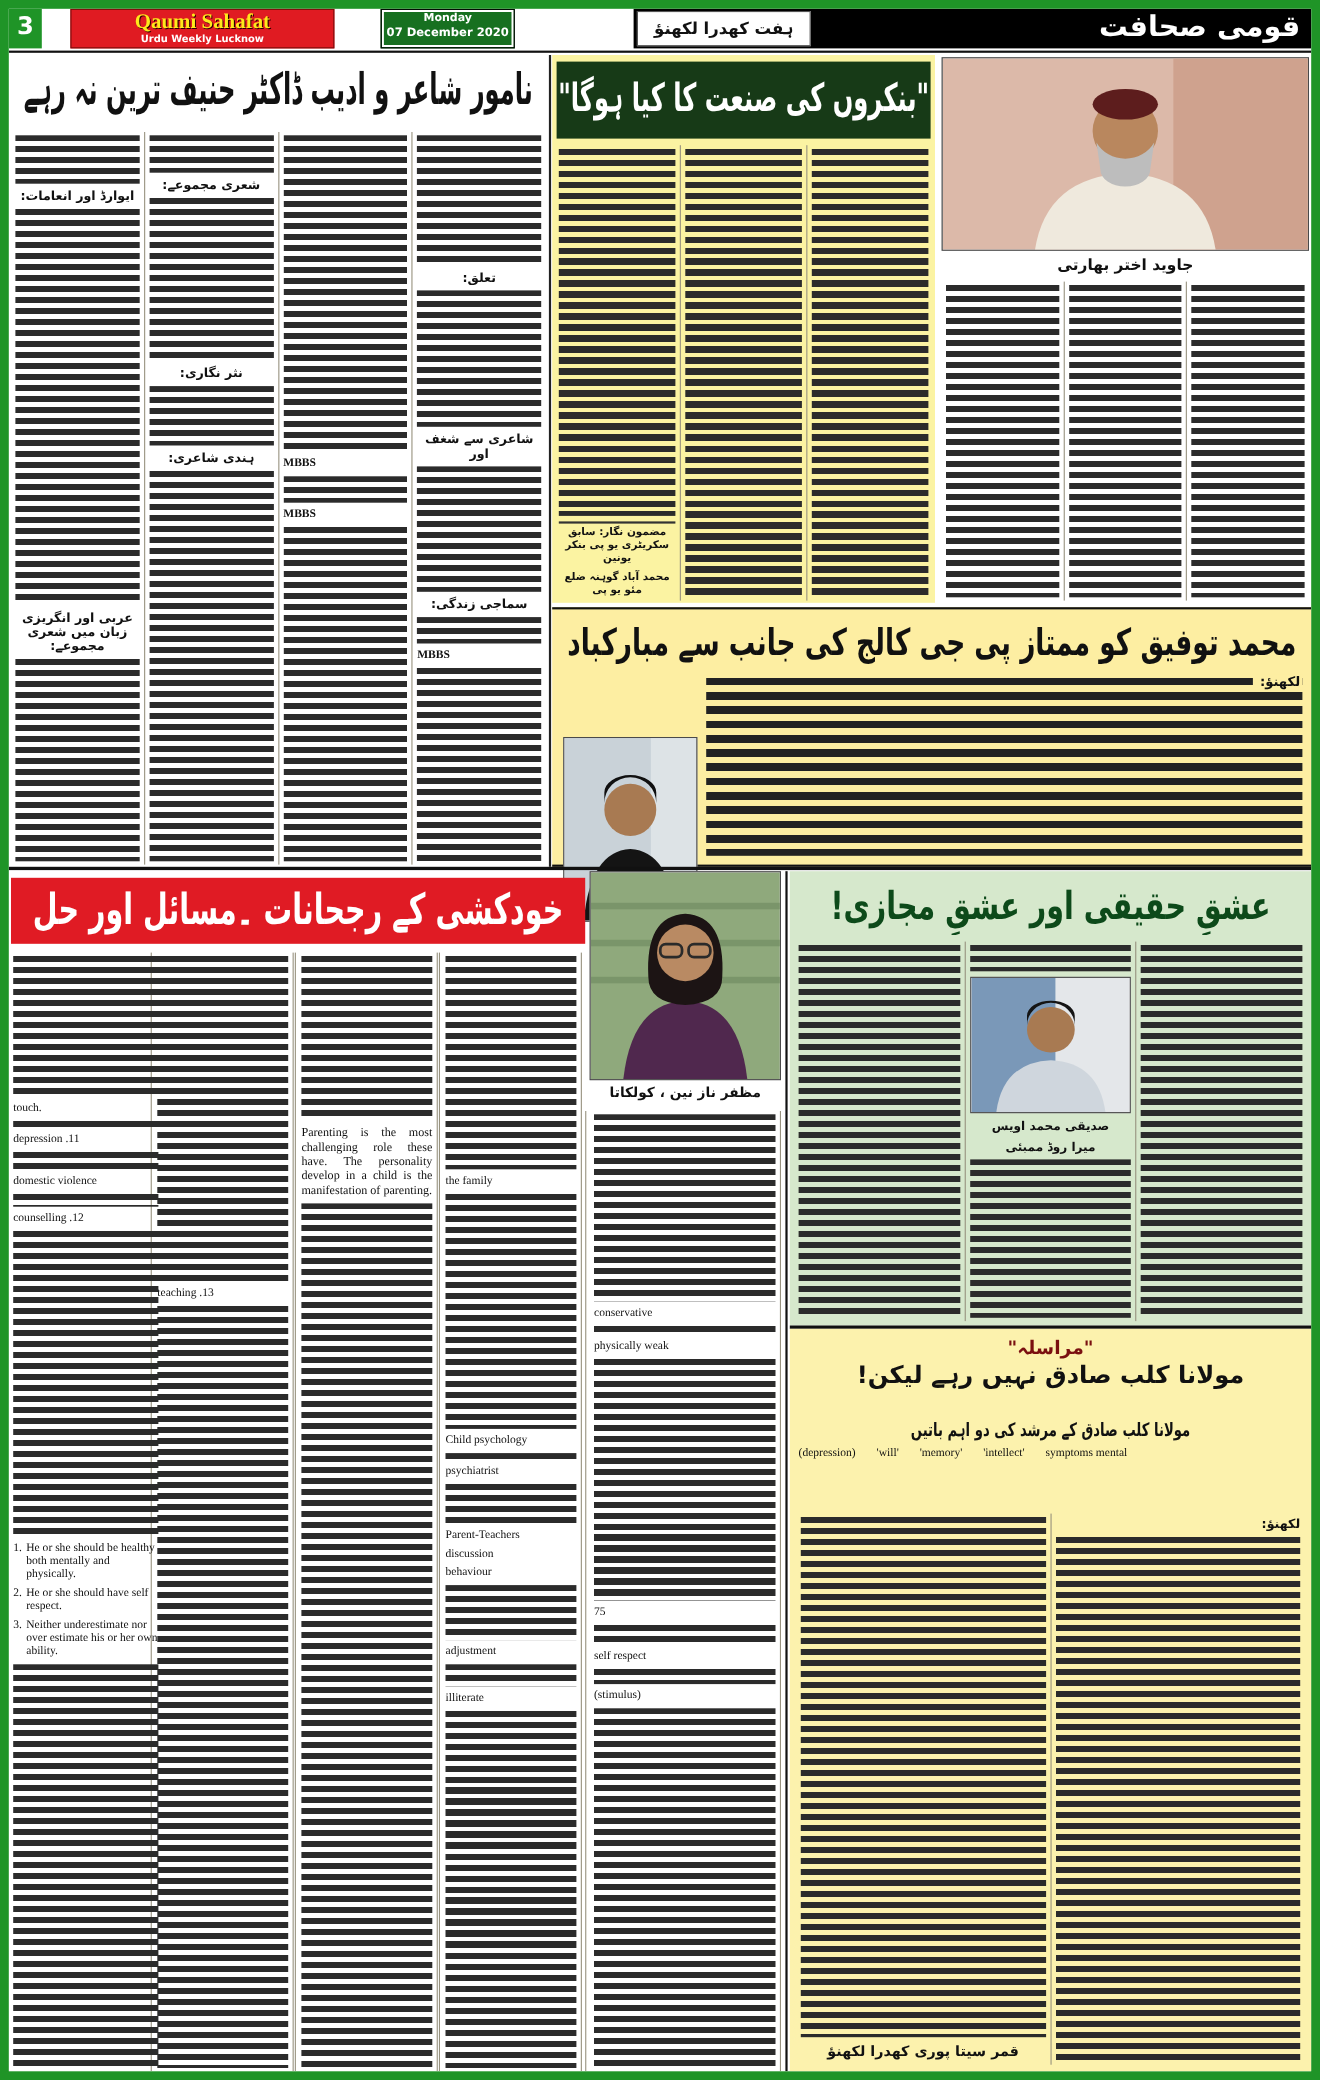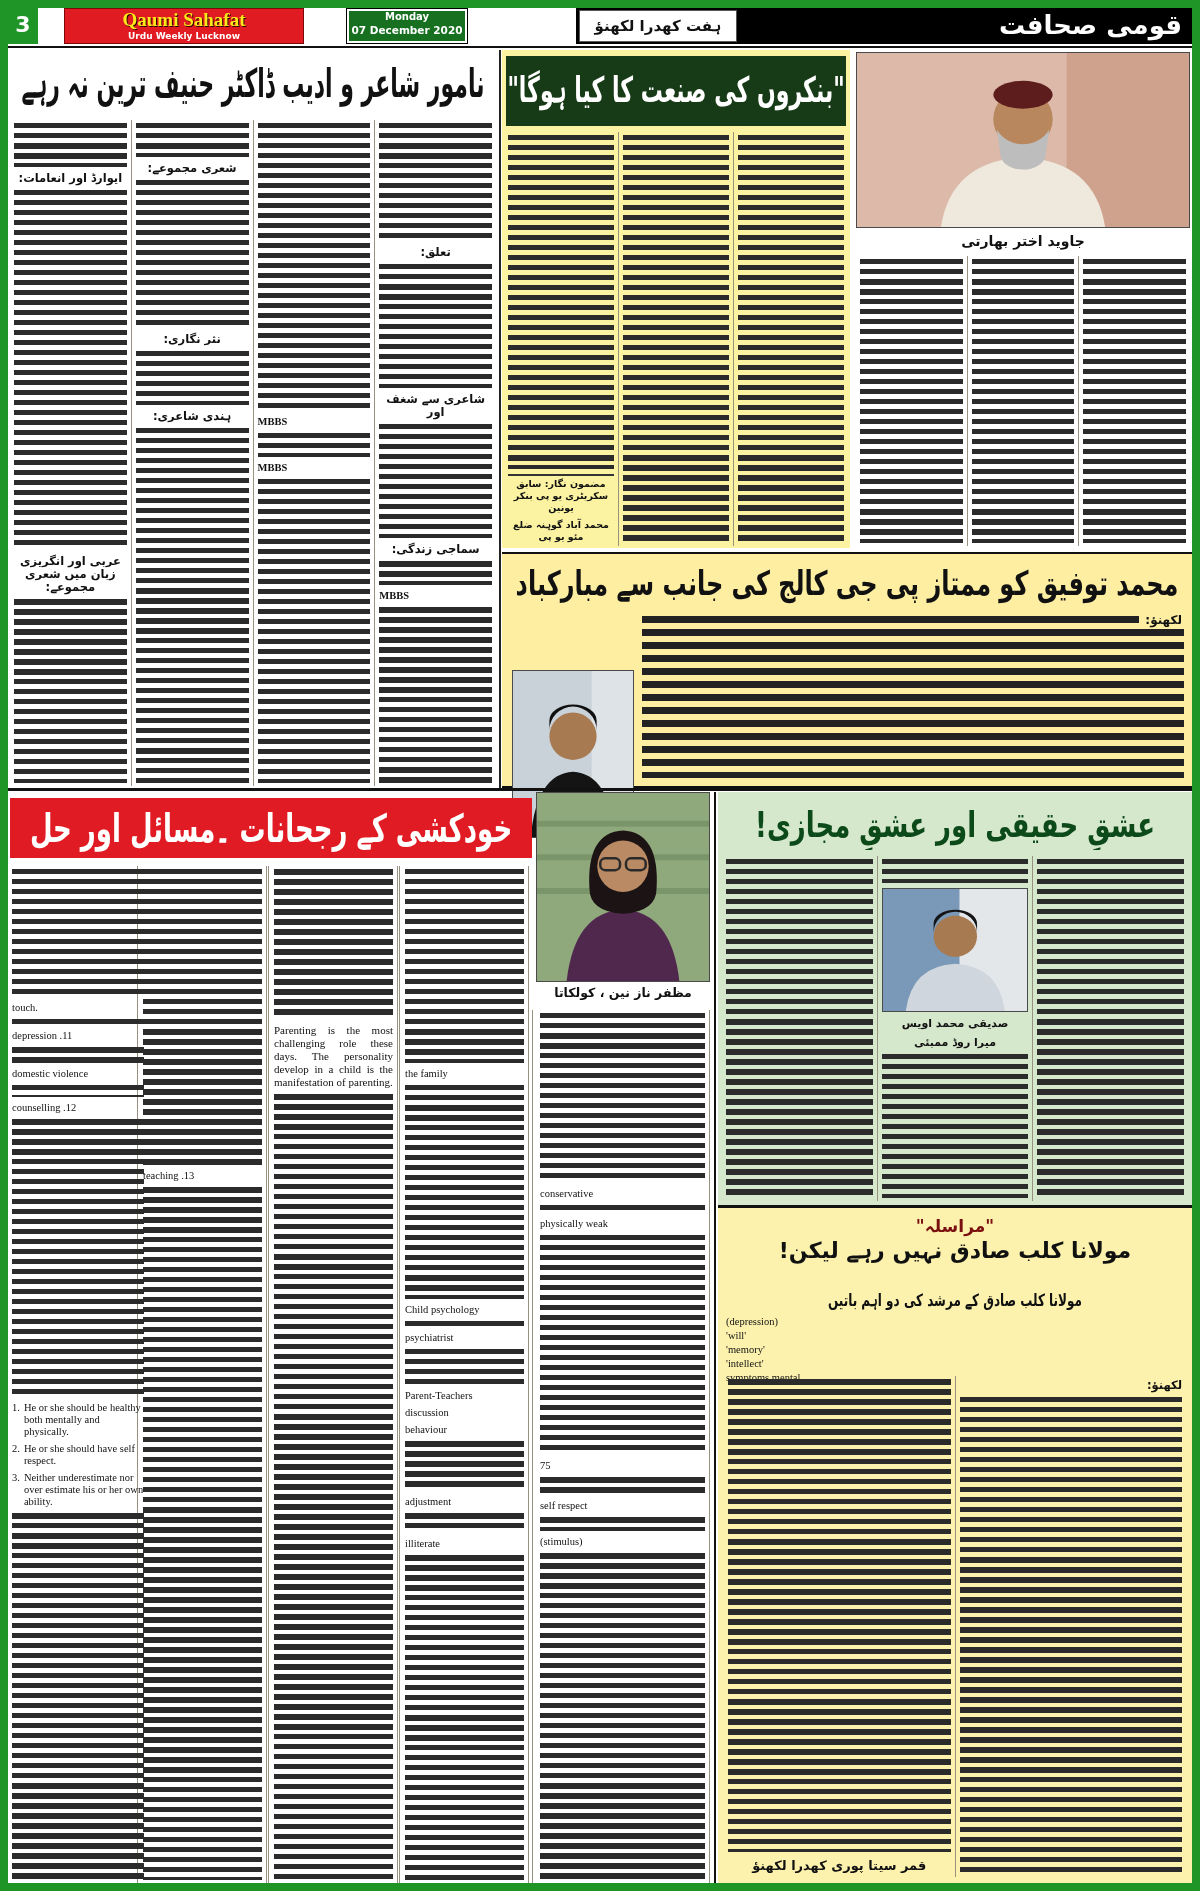--- a/index.html
+++ b/index.html
@@ -217,21 +217,21 @@
     </div>
 
     <div class="col abs" style="left:131px;top:74px;width:128px;bottom:0">
       <div class="sim" style="height:296px"></div>
       <div class="en">teaching .13</div>
       <div class="sim grow"></div>
     </div>
 
     <div class="col abs" style="left:262px;top:74px;width:128px;bottom:0">
       <div class="sim" style="height:150px"></div>
-      <div class="en" style="font-size:11px;line-height:13px;text-align:justify">Parenting is the most challenging role these days. The personality develop in a child is the manifestation of parenting.</div>
+      <div class="en" style="font-size:11px;line-height:13px;text-align:justify">Parenting is the most challenging role these have. The personality develop in a child is the manifestation of parenting.</div>
       <div class="sim grow"></div>
     </div>
 
     <div class="col abs" style="left:393px;top:74px;width:128px;bottom:0">
       <div class="sim" style="height:194px"></div>
       <div class="en">the family</div>
       <div class="sim" style="height:214px"></div>
       <div class="en">Child psychology</div>
       <div class="sim" style="height:6px"></div>
       <div class="en">psychiatrist</div>
@@ -294,21 +294,21 @@
 
   <div class="hr" style="left:710px;top:1197px;width:474px;height:3px"></div>
 
   <section class="abs" style="left:710px;top:1200px;width:474px;height:675px;background:#fcf2ad">
     <div class="uhead" style="margin-top:8px;font-size:17px;line-height:20px;color:#7a1010">"مراسلہ"</div>
     <div class="uhead" style="margin-top:4px;font-size:22px;line-height:22px">مولانا کلب صادق نہیں رہے لیکن!</div>
     <div class="uhead" style="margin-top:20px;height:36px;line-height:36px;font-size:12px;overflow:hidden">
       <span class="tall" style="transform:scaleY(1.4)">مولانا کلب صادق کے مرشد کی دو اہم باتیں</span>
     </div>
 
-    <div class="abs" style="left:8px;top:108px;width:88px;display:flex;flex-direction:column;gap:2px">
+    <div class="abs" style="left:8px;top:108px;width:88px;display:flex;flex-direction:row;gap:19px">
       <div class="en">(depression)</div>
       <div class="en">'will'</div>
       <div class="en">'memory'</div>
       <div class="en">'intellect'</div>
       <div class="en">symptoms mental</div>
     </div>
 
     <div class="cols" style="position:absolute;top:168px;left:6px;right:6px;bottom:6px">
       <div class="col">
         <div class="subhead" style="text-align:right">لکھنؤ:</div>

